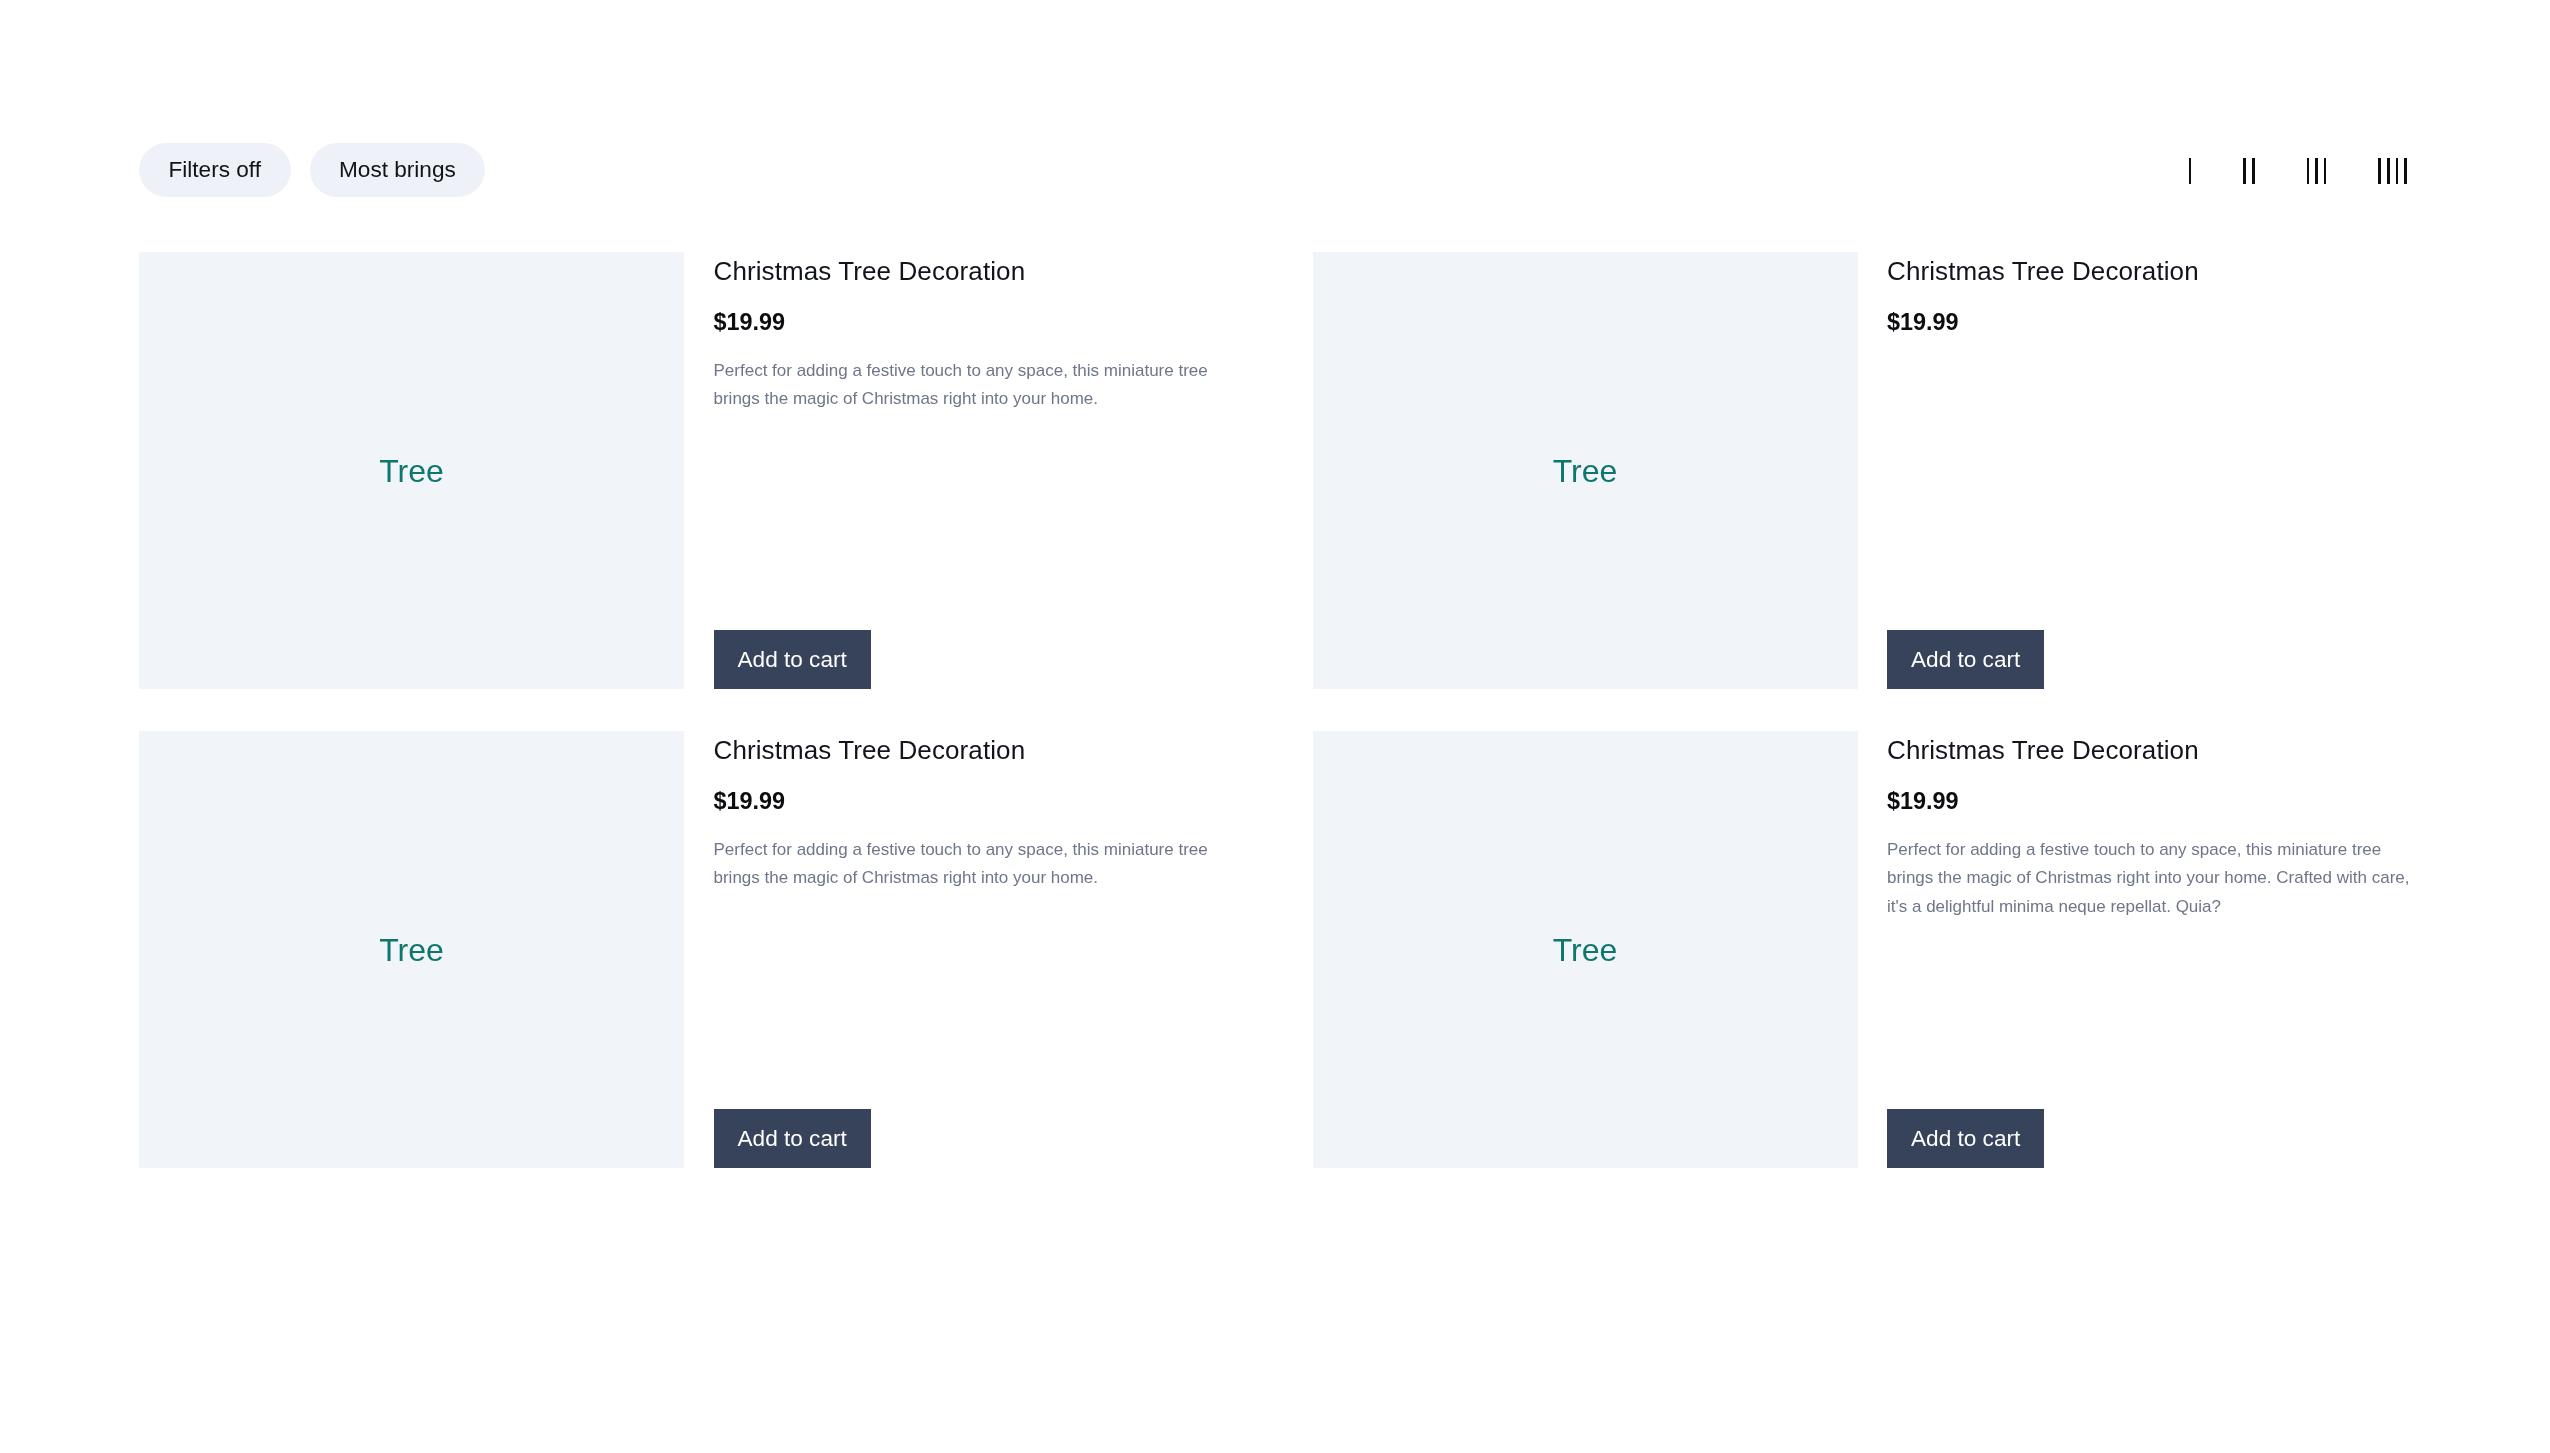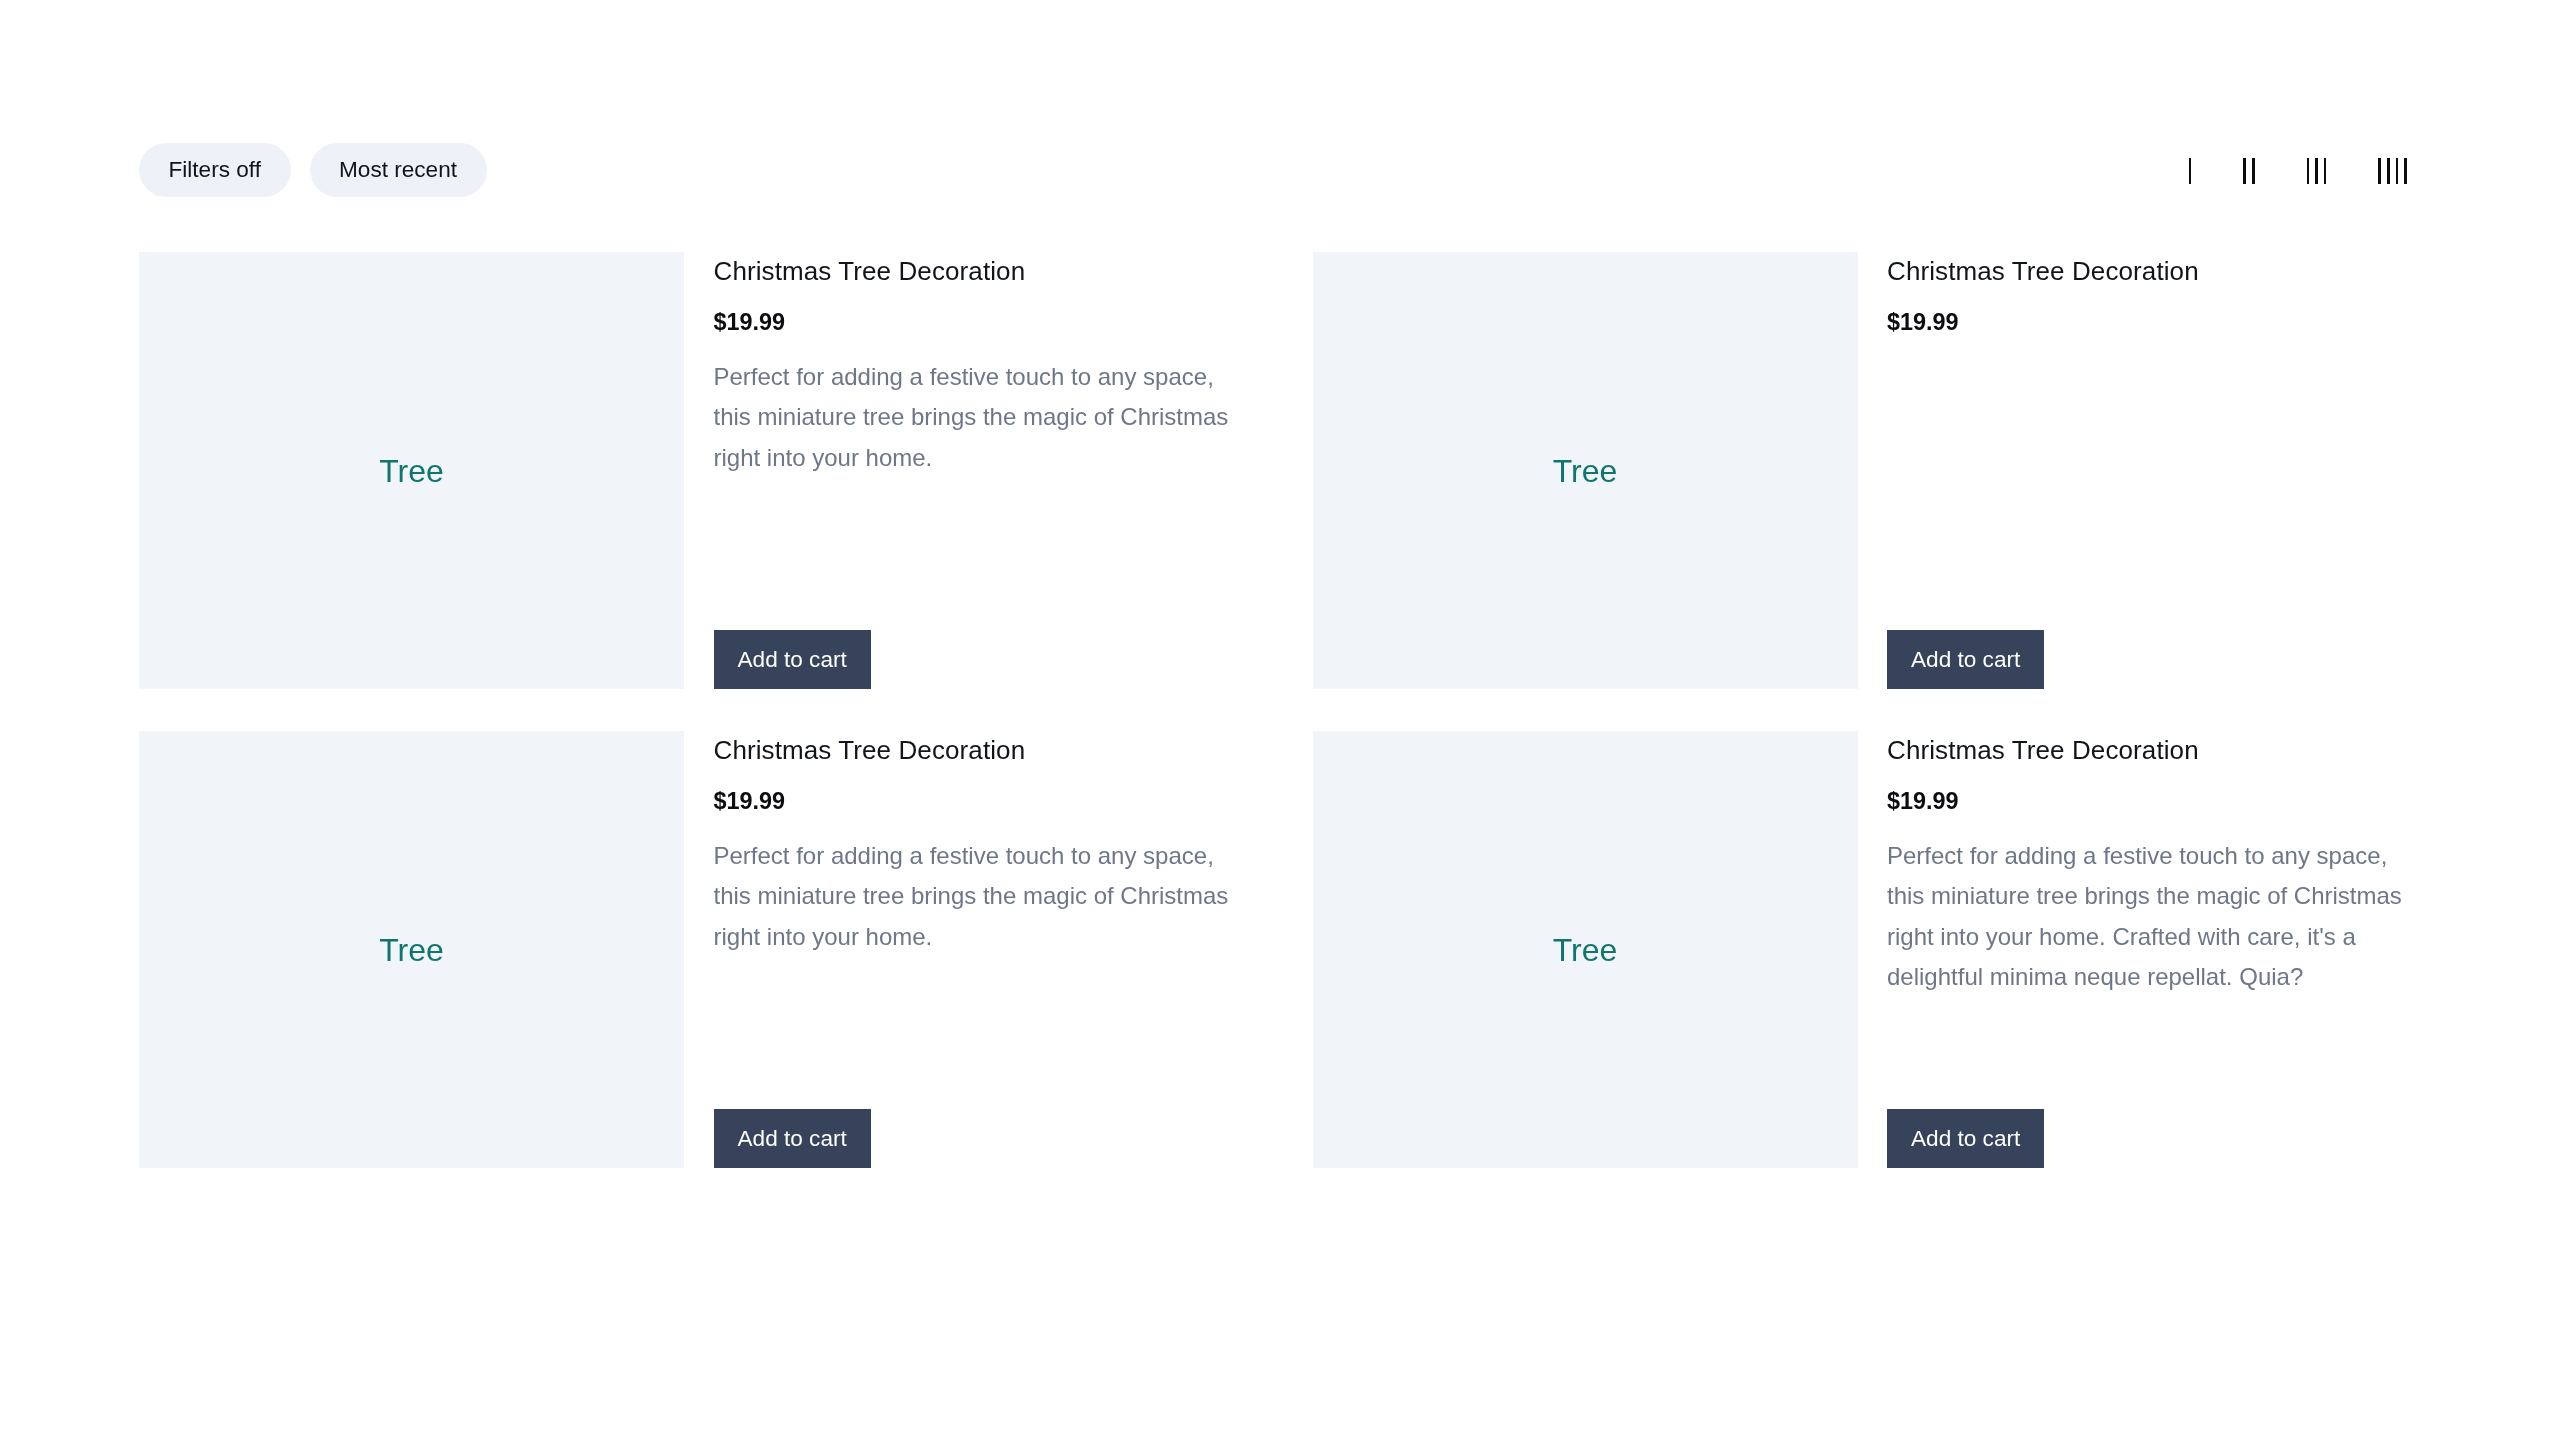--- a/index.html
+++ b/index.html
@@ -86,21 +86,21 @@
   }
   .card-price {
     font-size:23.4px;
     line-height:1.32;
     color:#0b0d10;
     font-weight:700;
     margin-top:19px;
   }
   .card-desc {
     margin-top:19px;
-    font-size:24px;
+    font-size:17px;
     line-height:1.68;
     color:#6e7689;
     max-width:553px;
   }
   .card-actions { margin-top:auto; }
   .add-to-cart {
     background:#37435b;
     color:#ffffff;
     border:none;
     border-radius:0;
@@ -114,21 +114,21 @@
 </style>
 </head>
 <body>
 
 <div class="page">
 
   <div class="toolbar">
 
     <div class="filter-pills">
       <button class="pill">Filters off</button>
-      <button class="pill">Most recent</button>
+      <button class="pill">Most brings</button>
     </div>
 
     <div class="col-switcher">
       <button class="col-opt">
         <span class="bar"></span>
       </button>
       <button class="col-opt">
         <span class="bar"></span>
         <span class="bar"></span>
       </button>

